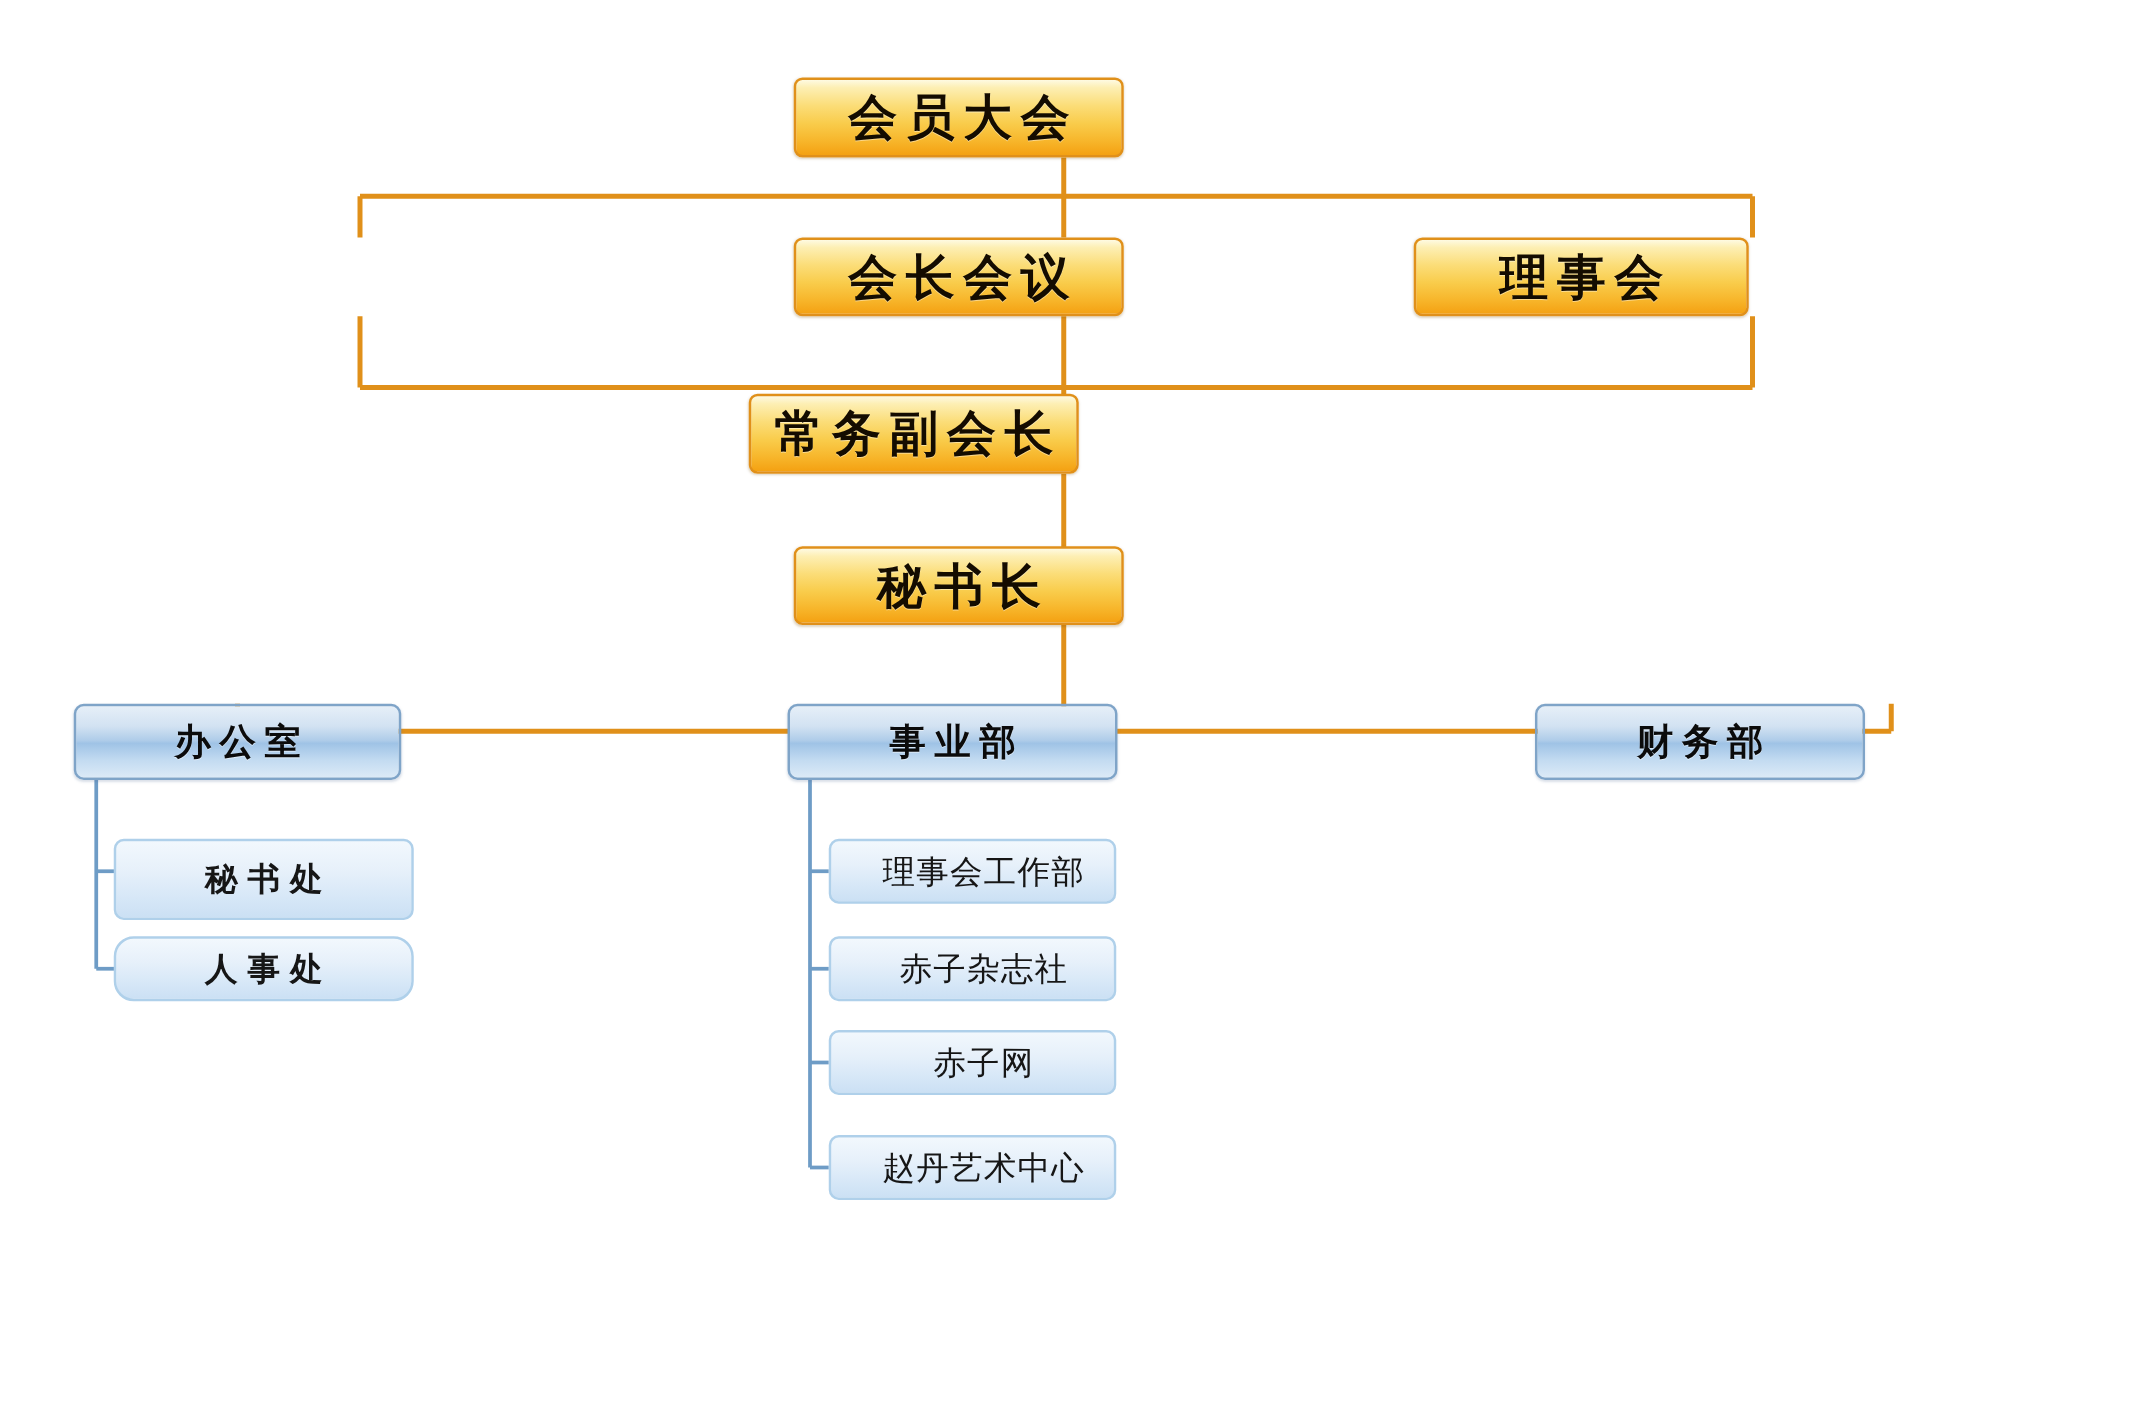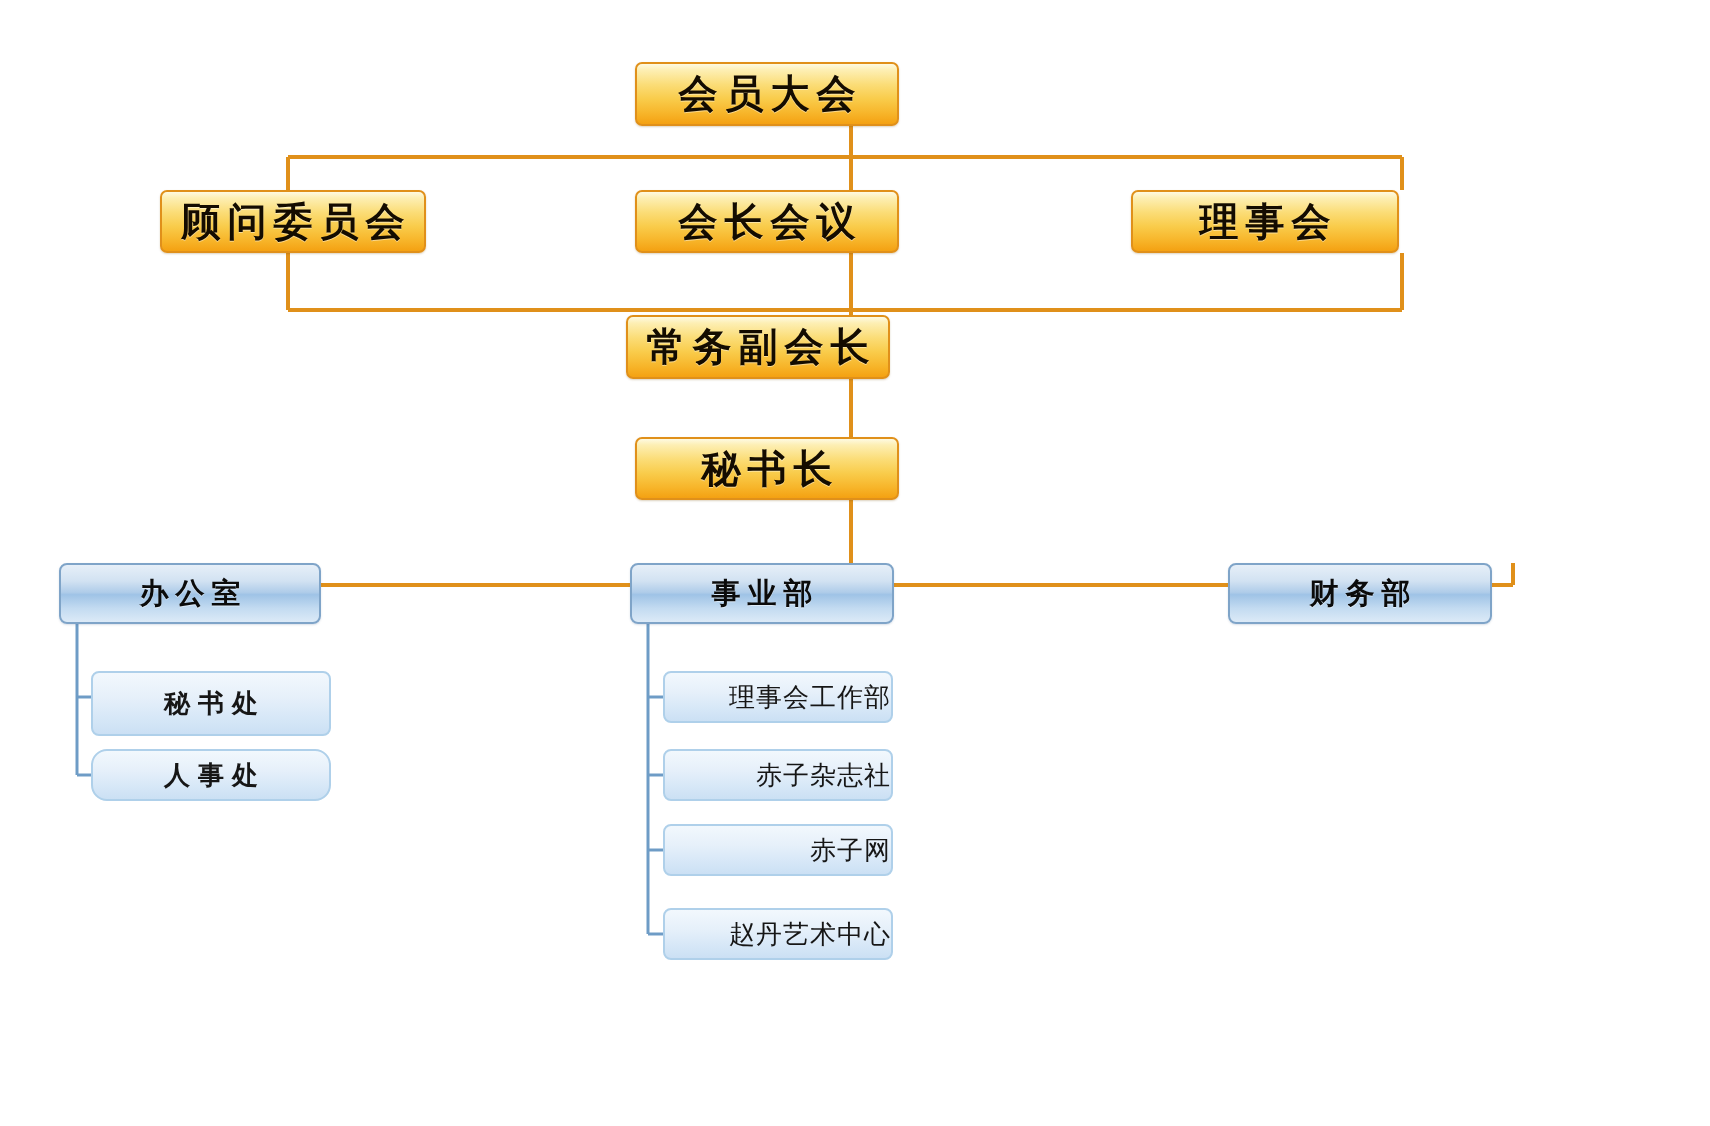--- a/index.html
+++ b/index.html
@@ -66,21 +66,21 @@
     border-radius:8px;
     background:linear-gradient(to bottom,
         #F2F8FD 0%,
         #E6F0FA 40%,
         #D6E7F7 75%,
         #CBE0F4 100%);
     color:#161616;
     font-size:26px;
     font-weight:normal;
     letter-spacing:1px;
-    justify-content:flex-end;
+    justify-content:center;
     padding-left:18px;
     font-family:Liberation Sans, sans-serif;
   }
   .node.sub.spaced{letter-spacing:8px;text-indent:8px;font-family:"Liberation Serif","DejaVu Serif",serif;font-weight:bold;justify-content:center;padding-left:0;}
 </style>
 </head>
 <body>
 
 <div id="chart">
 
@@ -125,33 +125,30 @@
       <path d="M648,775 L663,775"></path>
       <path d="M648,850 L663,850"></path>
       <path d="M648,934 L663,934"></path>
     </g>
   </svg>
 
   <div class="node orange" style="left:635px;top:62px;width:264px;height:64px;">
     <span>会员大会</span>
   </div>
 
-  <div class="node orange" style="left:160px;top:190px;width:266px;height:63px;">
-    <span>顾问委员会</span>
-  </div>
 
   <div class="node orange" style="left:635px;top:190px;width:264px;height:63px;">
     <span>会长会议</span>
   </div>
 
   <div class="node orange" style="left:1131px;top:190px;width:268px;height:63px;">
     <span>理事会</span>
   </div>
 
-  <div class="node orange" style="left:626px;top:315px;width:264px;height:64px;justify-content:center;">
+  <div class="node orange" style="left:599px;top:315px;width:264px;height:64px;justify-content:center;">
     <span>常务副会长</span>
   </div>
 
   <div class="node orange" style="left:635px;top:437px;width:264px;height:63px;">
     <span>秘书长</span>
   </div>
 
   <div class="node blue" style="left:630px;top:563px;width:264px;height:61px;">
     <span>事业部</span>
   </div>

